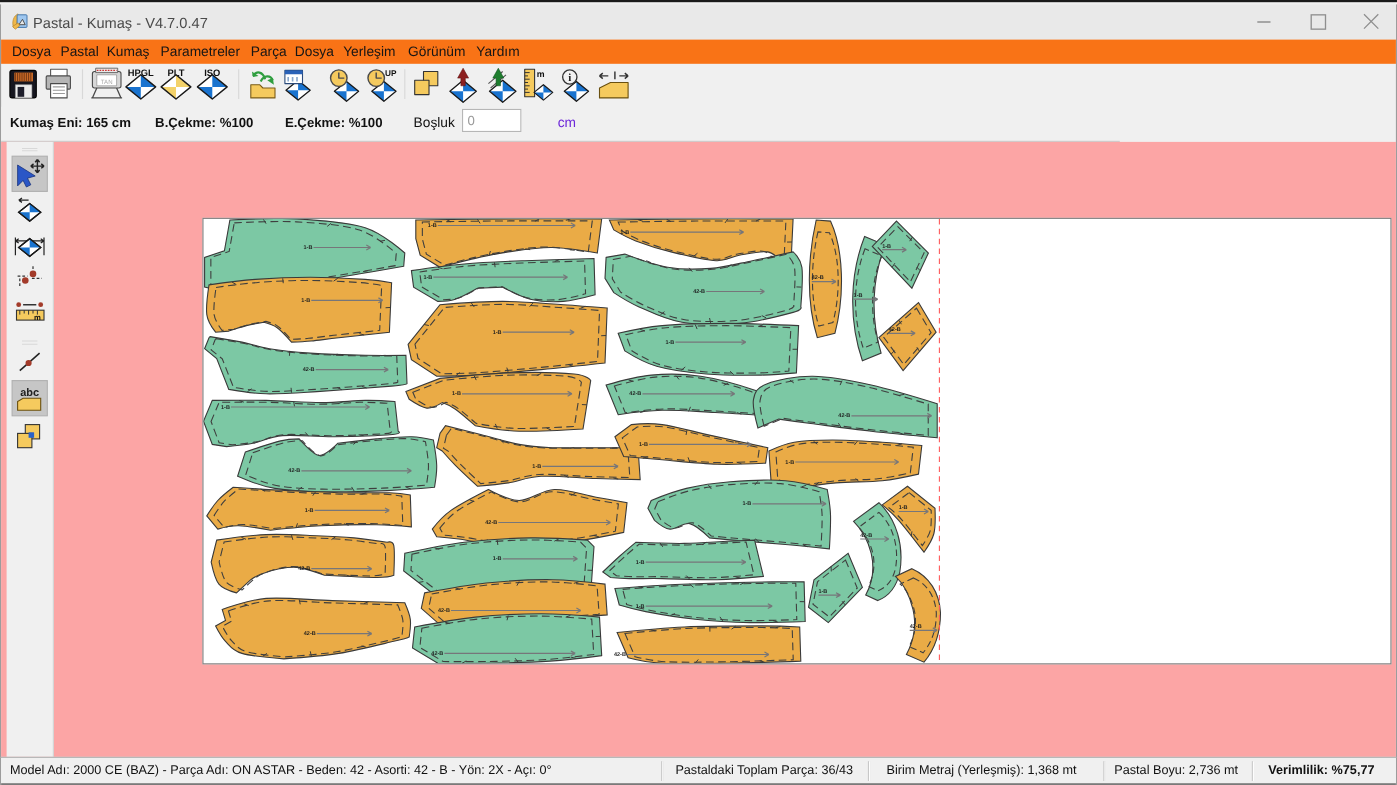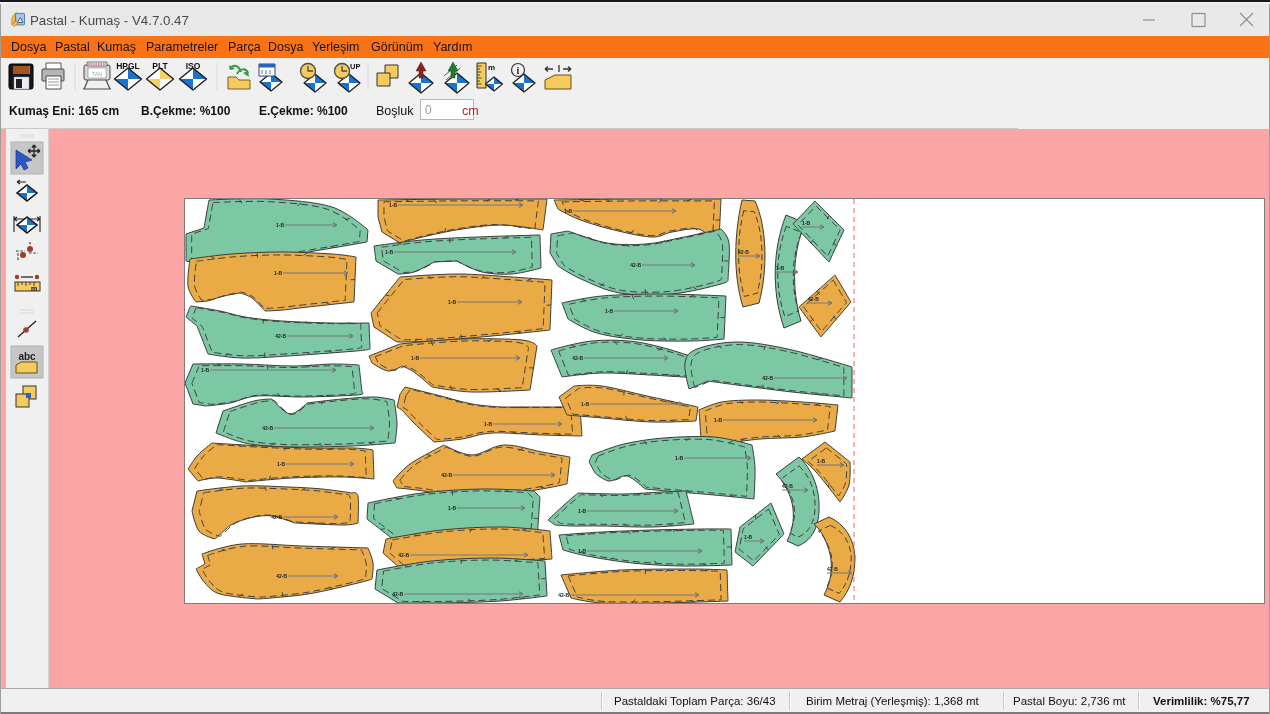--- a/index.html
+++ b/index.html
@@ -11,21 +11,21 @@
 #title{position:absolute;left:29px;top:9px;font-size:13.3px;color:#4a4a4a;}
 #appicon{position:absolute;left:8px;top:7px;}
 .winbtn{position:absolute;top:0px;color:#8d8d8d;font-size:15px;}
 #menubar{position:absolute;left:1px;top:34px;width:1268px;height:22px;background:#f97316;}
 .mi{position:absolute;top:4px;font-size:12.5px;color:#151515;}
 #toolbar{position:absolute;left:0;top:56px;width:640px;height:40px;}
 #inforow{position:absolute;left:1px;top:95px;width:1017px;height:31px;background:#f0f0f0;border-bottom:1px solid #c9c9c9;}
 .inf{position:absolute;top:7px;font-size:12px;font-weight:bold;color:#111;}
 #bosluk{position:absolute;left:375px;top:7px;font-size:12.5px;color:#111;}
 #binput{position:absolute;left:419px;top:2px;width:44px;height:17px;background:#fff;border:1px solid #b6b6b6;font-size:12px;color:#9a9a9a;padding:1px 4px;}
-#bcm{position:absolute;left:461px;top:7px;font-size:12.5px;color:#b91c1c;}
+#bcm{position:absolute;left:506px;top:7px;font-size:12.5px;color:#6d28d9;}
 #canvas{position:absolute;left:1px;top:127px;width:1268px;height:559px;background:#fca5a5;}
 #sidebar{position:absolute;left:5px;top:0px;width:42px;height:559px;background:#f0f0f0;border-right:1px solid #d2d2d2;}
 #marker{position:absolute;left:183px;top:69px;width:1079px;height:404px;background:#fff;border:1px solid #7d7d7d;}
 #statusline{position:absolute;left:0;top:686px;width:1270px;height:1px;background:#ababab;}
 #statusbar{position:absolute;left:1px;top:687px;width:1268px;height:25px;background:#f0f0f0;border-bottom:2px solid #7a7a7a;box-sizing:border-box;}
 .st{position:absolute;top:6px;font-size:11.5px;color:#111;white-space:nowrap;}
 .ssep{position:absolute;top:3px;height:18px;width:1px;background:#c8c8c8;border-right:1px solid #fdfdfd;}
 </style>
 </head>
 <body>
@@ -365,20 +365,21 @@
 <path d="M769.0,500.0 C769.0,500.0 782.0,531.0 782.0,531.0 C782.0,531.0 751.0,563.0 751.0,563.0 C751.0,563.0 733.0,549.0 733.0,549.0 C733.0,549.0 738.0,524.0 738.0,524.0 C738.0,524.0 769.0,500.0 769.0,500.0 Z" fill="#7CC8A4" stroke="#3a3a3a" stroke-width="1"></path>
       <path d="M769.0,500.0 C769.0,500.0 782.0,531.0 782.0,531.0 C782.0,531.0 751.0,563.0 751.0,563.0 C751.0,563.0 733.0,549.0 733.0,549.0 C733.0,549.0 738.0,524.0 738.0,524.0 C738.0,524.0 769.0,500.0 769.0,500.0 Z" fill="none" stroke="#3f3f3f" stroke-width="1" stroke-dasharray="7 4" vector-effect="non-scaling-stroke" transform="translate(135.3,95.6) scale(0.821)"></path>
       <path d="M766.5,547.0 l-2.96,-3.39 M753.5,512.0 l0.23,4.49" stroke="#3a3a3a" stroke-width="0.9" fill="none"></path>
       <path d="M742,538 H762 M762,538 l-4,-2.2 M762,538 l-4,2.2" stroke="#76767a" stroke-width="1.1" fill="none"></path>
       <text x="742" y="536" font-size="5" font-weight="bold" fill="#1d1d1d" font-family="Liberation Sans, sans-serif">1-B</text>
   <path d="M852,196 V600" stroke="#ff5a5a" stroke-width="1" stroke-dasharray="5 4"></path>
  </svg>
 </div>
 <div id="statusline"></div>
 <div id="statusbar">
+ <div class="st" style="left:8px">Model Adı: 2000 CE (BAZ) - Parça Adı: ON ASTAR - Beden: 42 - Asorti: 42 - B - Yön: 2X - Açı: 0°</div>
  <div class="ssep" style="left:600px"></div>
  <div class="st" style="left:613px">Pastaldaki Toplam Parça: 36/43</div>
  <div class="ssep" style="left:788px"></div>
  <div class="st" style="left:805px">Birim Metraj (Yerleşmiş): 1,368 mt</div>
  <div class="ssep" style="left:1002px"></div>
  <div class="st" style="left:1012px">Pastal Boyu: 2,736 mt</div>
  <div class="ssep" style="left:1137px"></div>
  <div class="st" style="left:1152px;font-weight:bold">Verimlilik: %75,77</div>
 </div>
 

